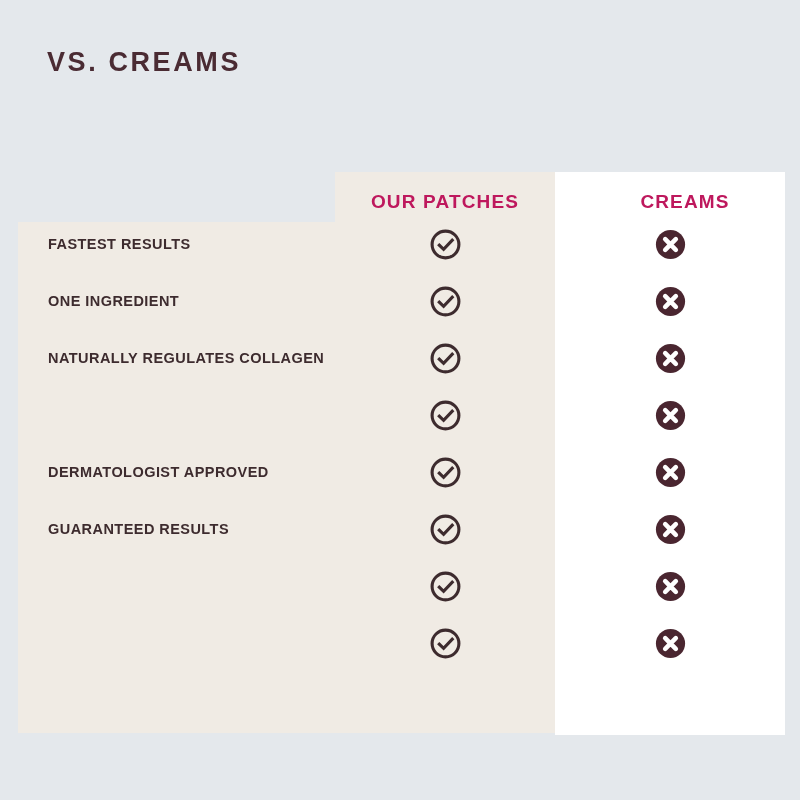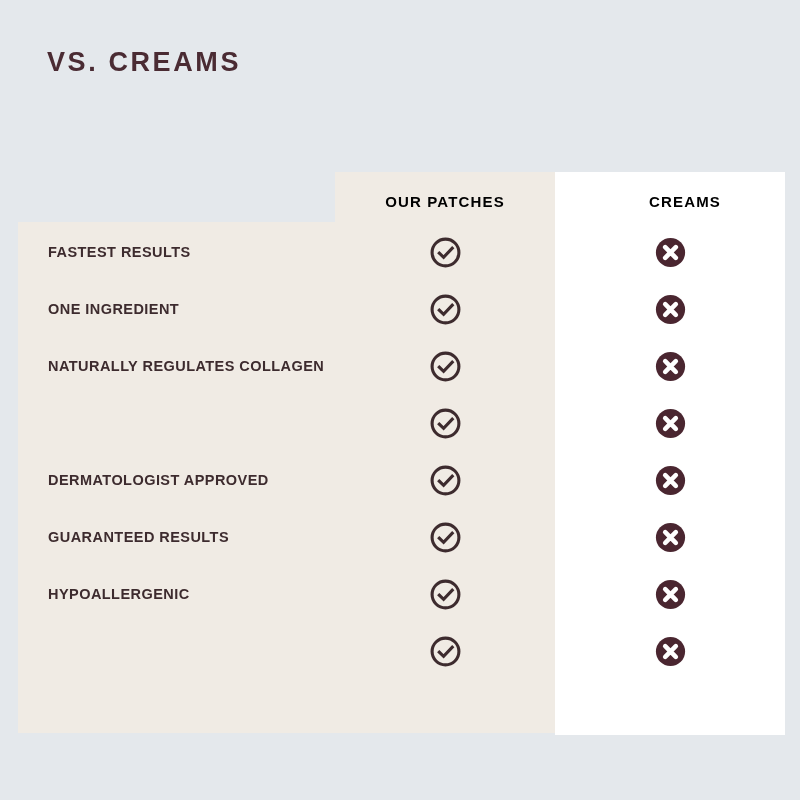--- a/index.html
+++ b/index.html
@@ -59,36 +59,36 @@
   }
 
   
   .col-header {
     position: absolute;
     z-index: 2;
     top: 191px;
     height: 22px;
     line-height: 22px;
     text-align: center;
-    color: #000000;
-    font-size: 15px;
+    color: #be185d;
+    font-size: 19px;
     font-weight: bold;
     letter-spacing: 1.15px;
     text-transform: uppercase;
     white-space: nowrap;
   }
   #header-patches { left: 335px; width: 220px; }
   #header-creams  { left: 555px; width: 260px; }
 
   
   #rows {
     position: absolute;
     z-index: 2;
     left: 0;
-    top: 224px;
+    top: 216px;
     width: 648px;
   }
   .row {
     position: relative;
     display: flex;
     align-items: center;
     height: 57px;
   }
   .row-label {
     position: absolute;
@@ -235,21 +235,20 @@
       <div class="cell cell-creams">
         <span>
           <svg class="icon-svg" width="31" height="31" viewBox="0 0 31 31">
             <circle cx="15.5" cy="15.5" r="14.6" fill="#4a2630"></circle>
             <path d="M10.2 10.2 L20.8 20.8 M20.8 10.2 L10.2 20.8" fill="none" stroke="#ffffff" stroke-width="4.6" stroke-linecap="round"></path>
           </svg>
         </span>
       </div>
     </div>
     <div class="row">
-      <div class="row-label">HYPOALLERGENIC</div>
       <div class="cell cell-patches">
         <span>
           <svg class="icon-svg" width="31" height="31" viewBox="0 0 31 31">
             <circle cx="15.5" cy="15.5" r="13.4" fill="none" stroke="#3d2b2e" stroke-width="3.1"></circle>
             <path d="M9.3 16.1 L13.6 20.3 L22.2 11.2" fill="none" stroke="#3d2b2e" stroke-width="3.1" stroke-linecap="square" stroke-linejoin="miter"></path>
           </svg>
         </span>
       </div>
       <div class="cell cell-creams">
         <span>

